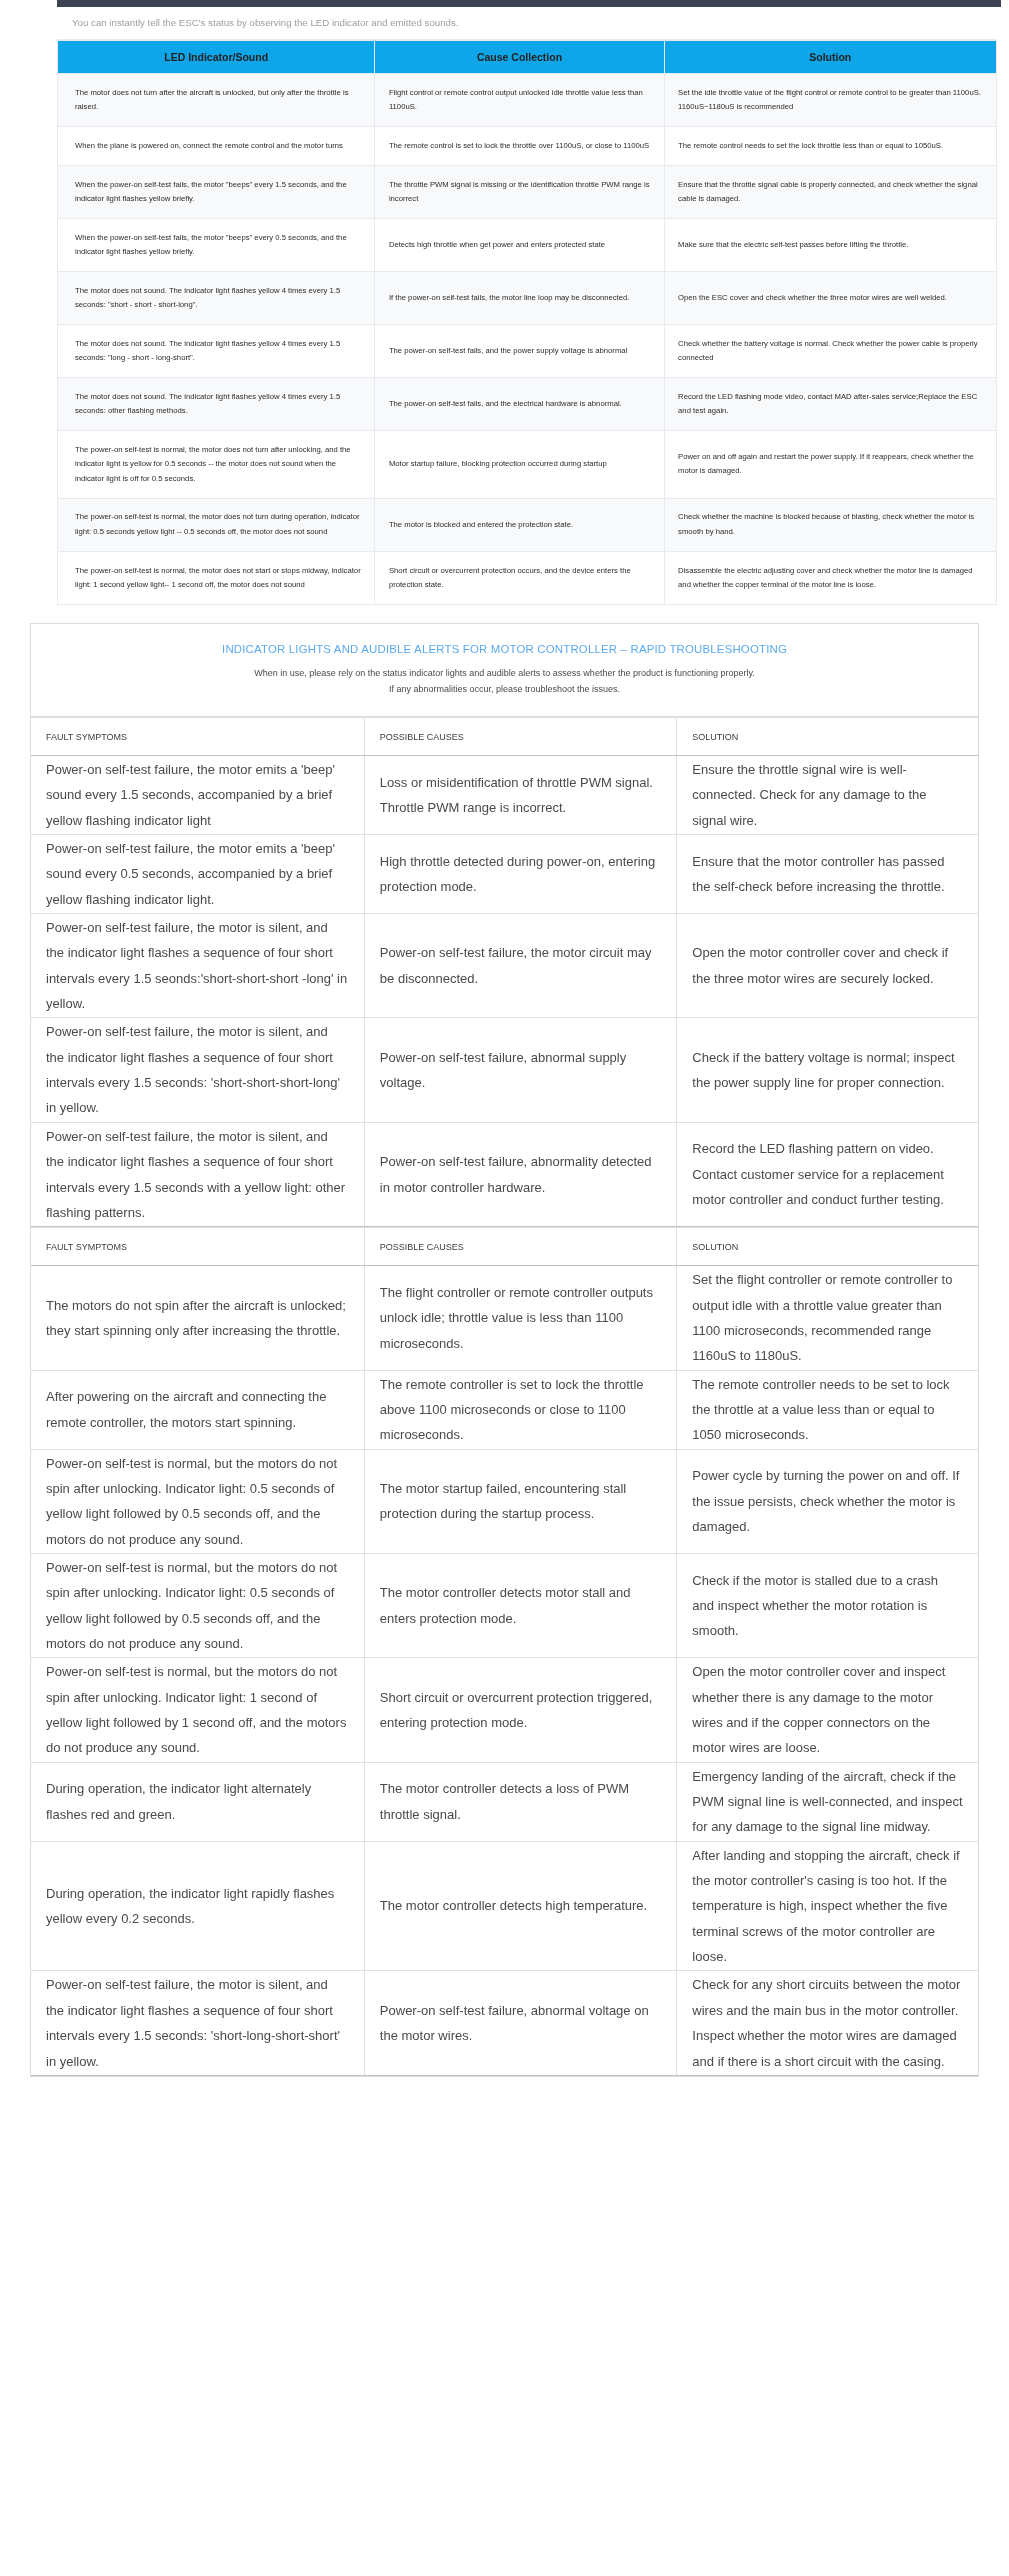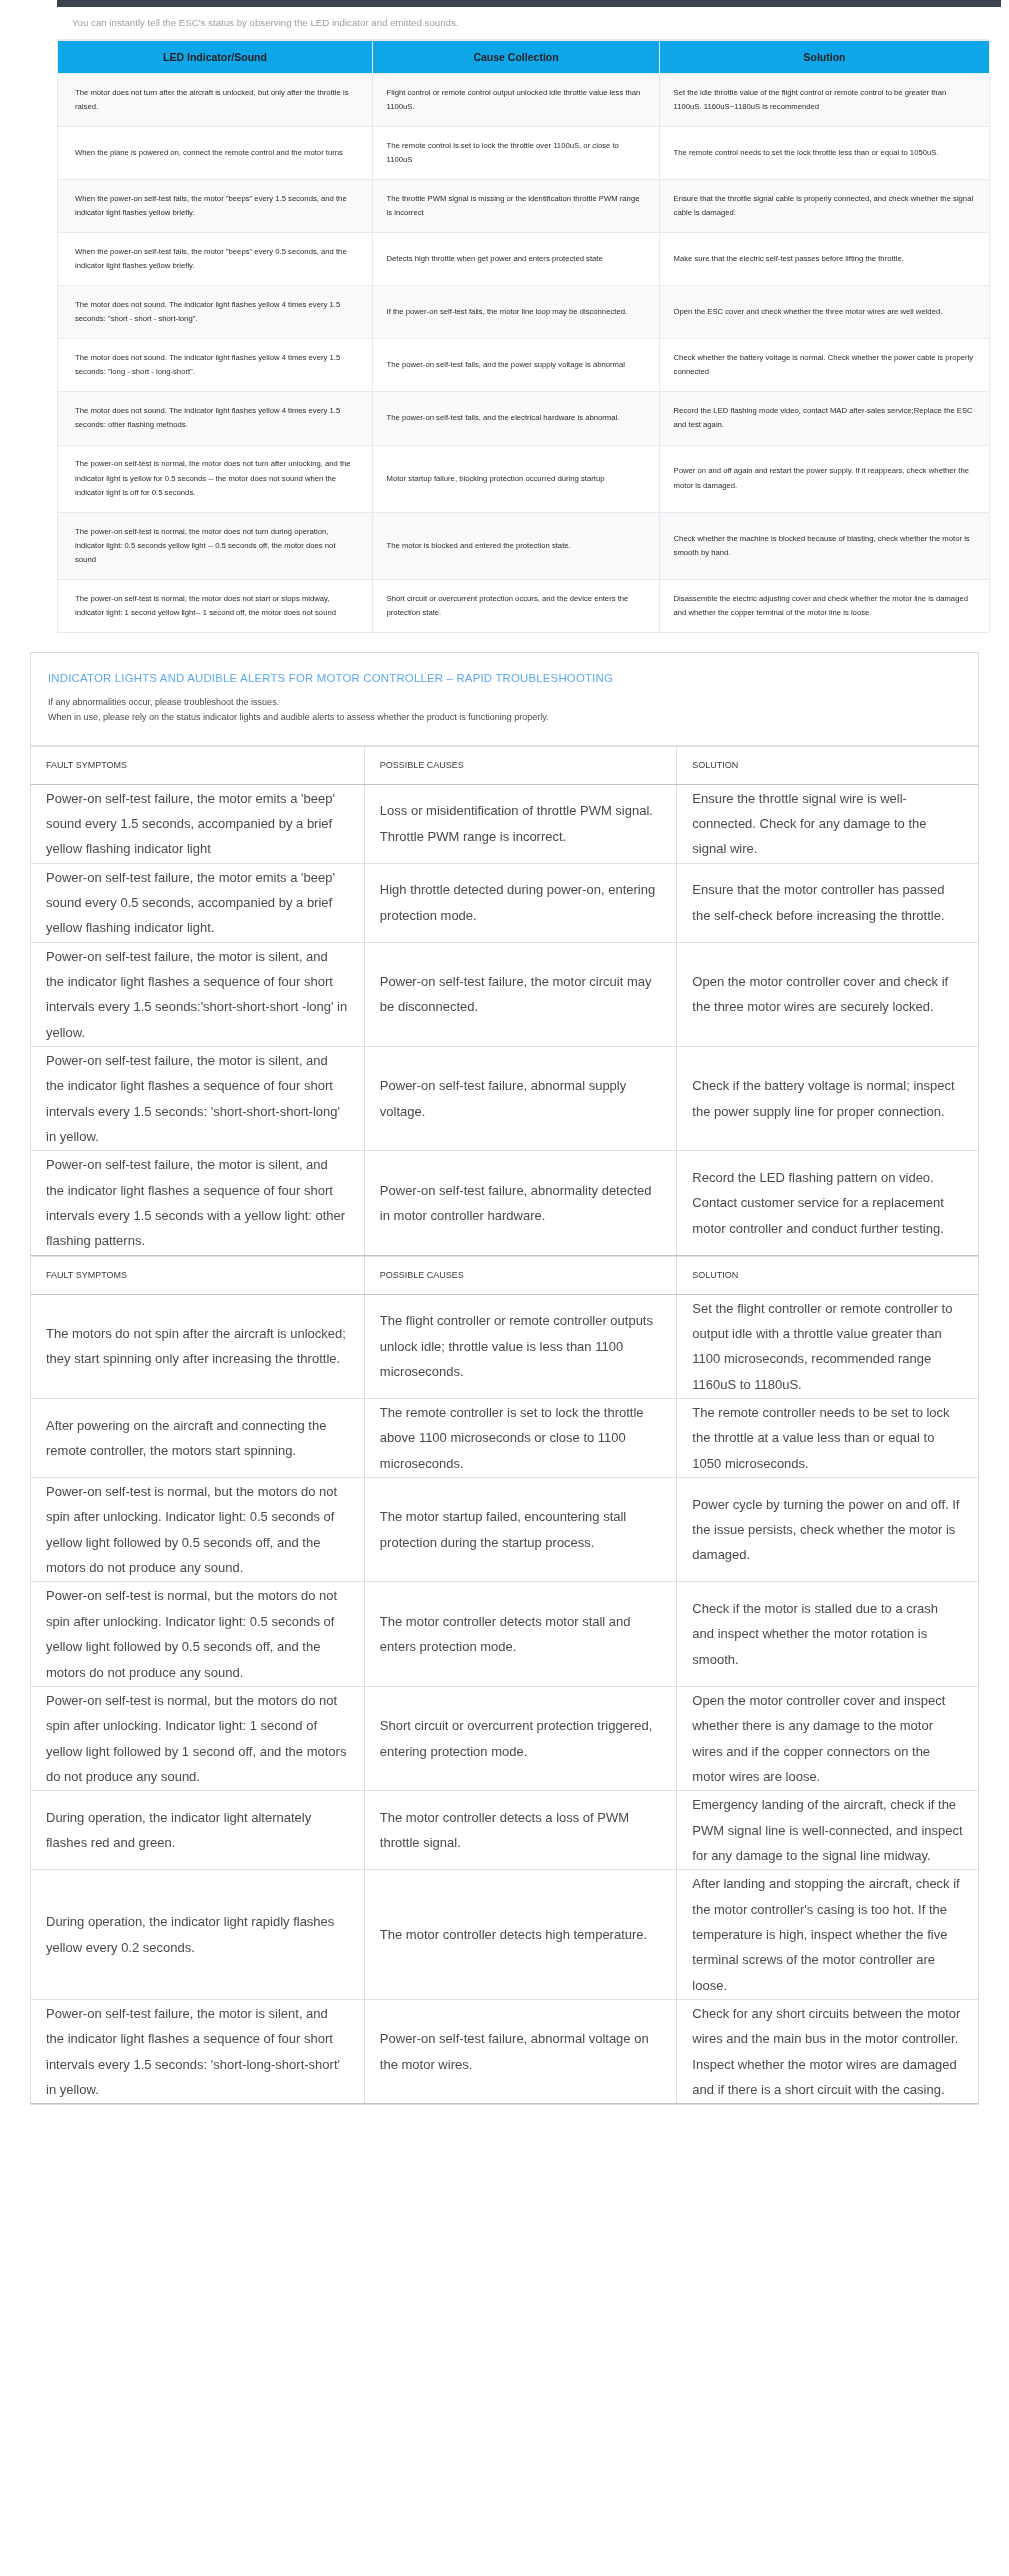--- a/index.html
+++ b/index.html
@@ -19,21 +19,21 @@
   
   .topbar {
     height: 6.7px;
     background: #3b4252;
     margin-left: 57px;
     margin-right: 8.4px;
   }
 
   
   .sec1 {
-    margin: 0 19px 0 57px;
+    margin: 0 12px 0 57px;
   }
   .sec1-note {
     font-size: 9.7px;
     color: #9aa0a6;
     padding: 9.3px 0 9.3px 15px;
     border-bottom: 0.8px solid #e8eaed;
     line-height: 1.4;
   }
   table.t1 {
     width: 100%;
@@ -66,21 +66,21 @@
   table.t1 td.col1 { padding-left: 17px; }
 
   
   .sec2 {
     margin: 18.5px 30px 25px 30px;
     border: 0.8px solid #dadce0;
   }
   .panel-head {
     padding: 17px 17px 18.5px 17px;
     border-bottom: 0.8px solid #dadce0;
-    text-align: left;
+    text-align: center;
   }
   .panel-title {
     color: #5aa9f0;
     font-size: 11.4px;
     letter-spacing: 0.2px;
     line-height: 1.5;
     margin-bottom: 7.6px;
   }
   .panel-sub {
     color: #4a4a4a;
@@ -200,22 +200,22 @@
           <td>Disassemble the electric adjusting cover and check whether the motor line is damaged and whether the copper terminal of the motor line is loose.</td>
         </tr>
     </tbody>
   </table>
 </div>
 
 <div class="sec2">
 
   <div class="panel-head">
     <div class="panel-title">INDICATOR LIGHTS AND AUDIBLE ALERTS FOR MOTOR CONTROLLER – RAPID TROUBLESHOOTING</div>
+    <div class="panel-sub">When in use, please rely on the status indicator lights and audible alerts to assess whether the product is functioning properly.</div>
     <div class="panel-sub">If any abnormalities occur, please troubleshoot the issues.</div>
-    <div class="panel-sub">When in use, please rely on the status indicator lights and audible alerts to assess whether the product is functioning properly.</div>
   </div>
 
 
   <table class="t2">
     <colgroup>
         <col class="d1">
         <col class="d2">
         <col class="d3">
       </colgroup>
     <thead>

